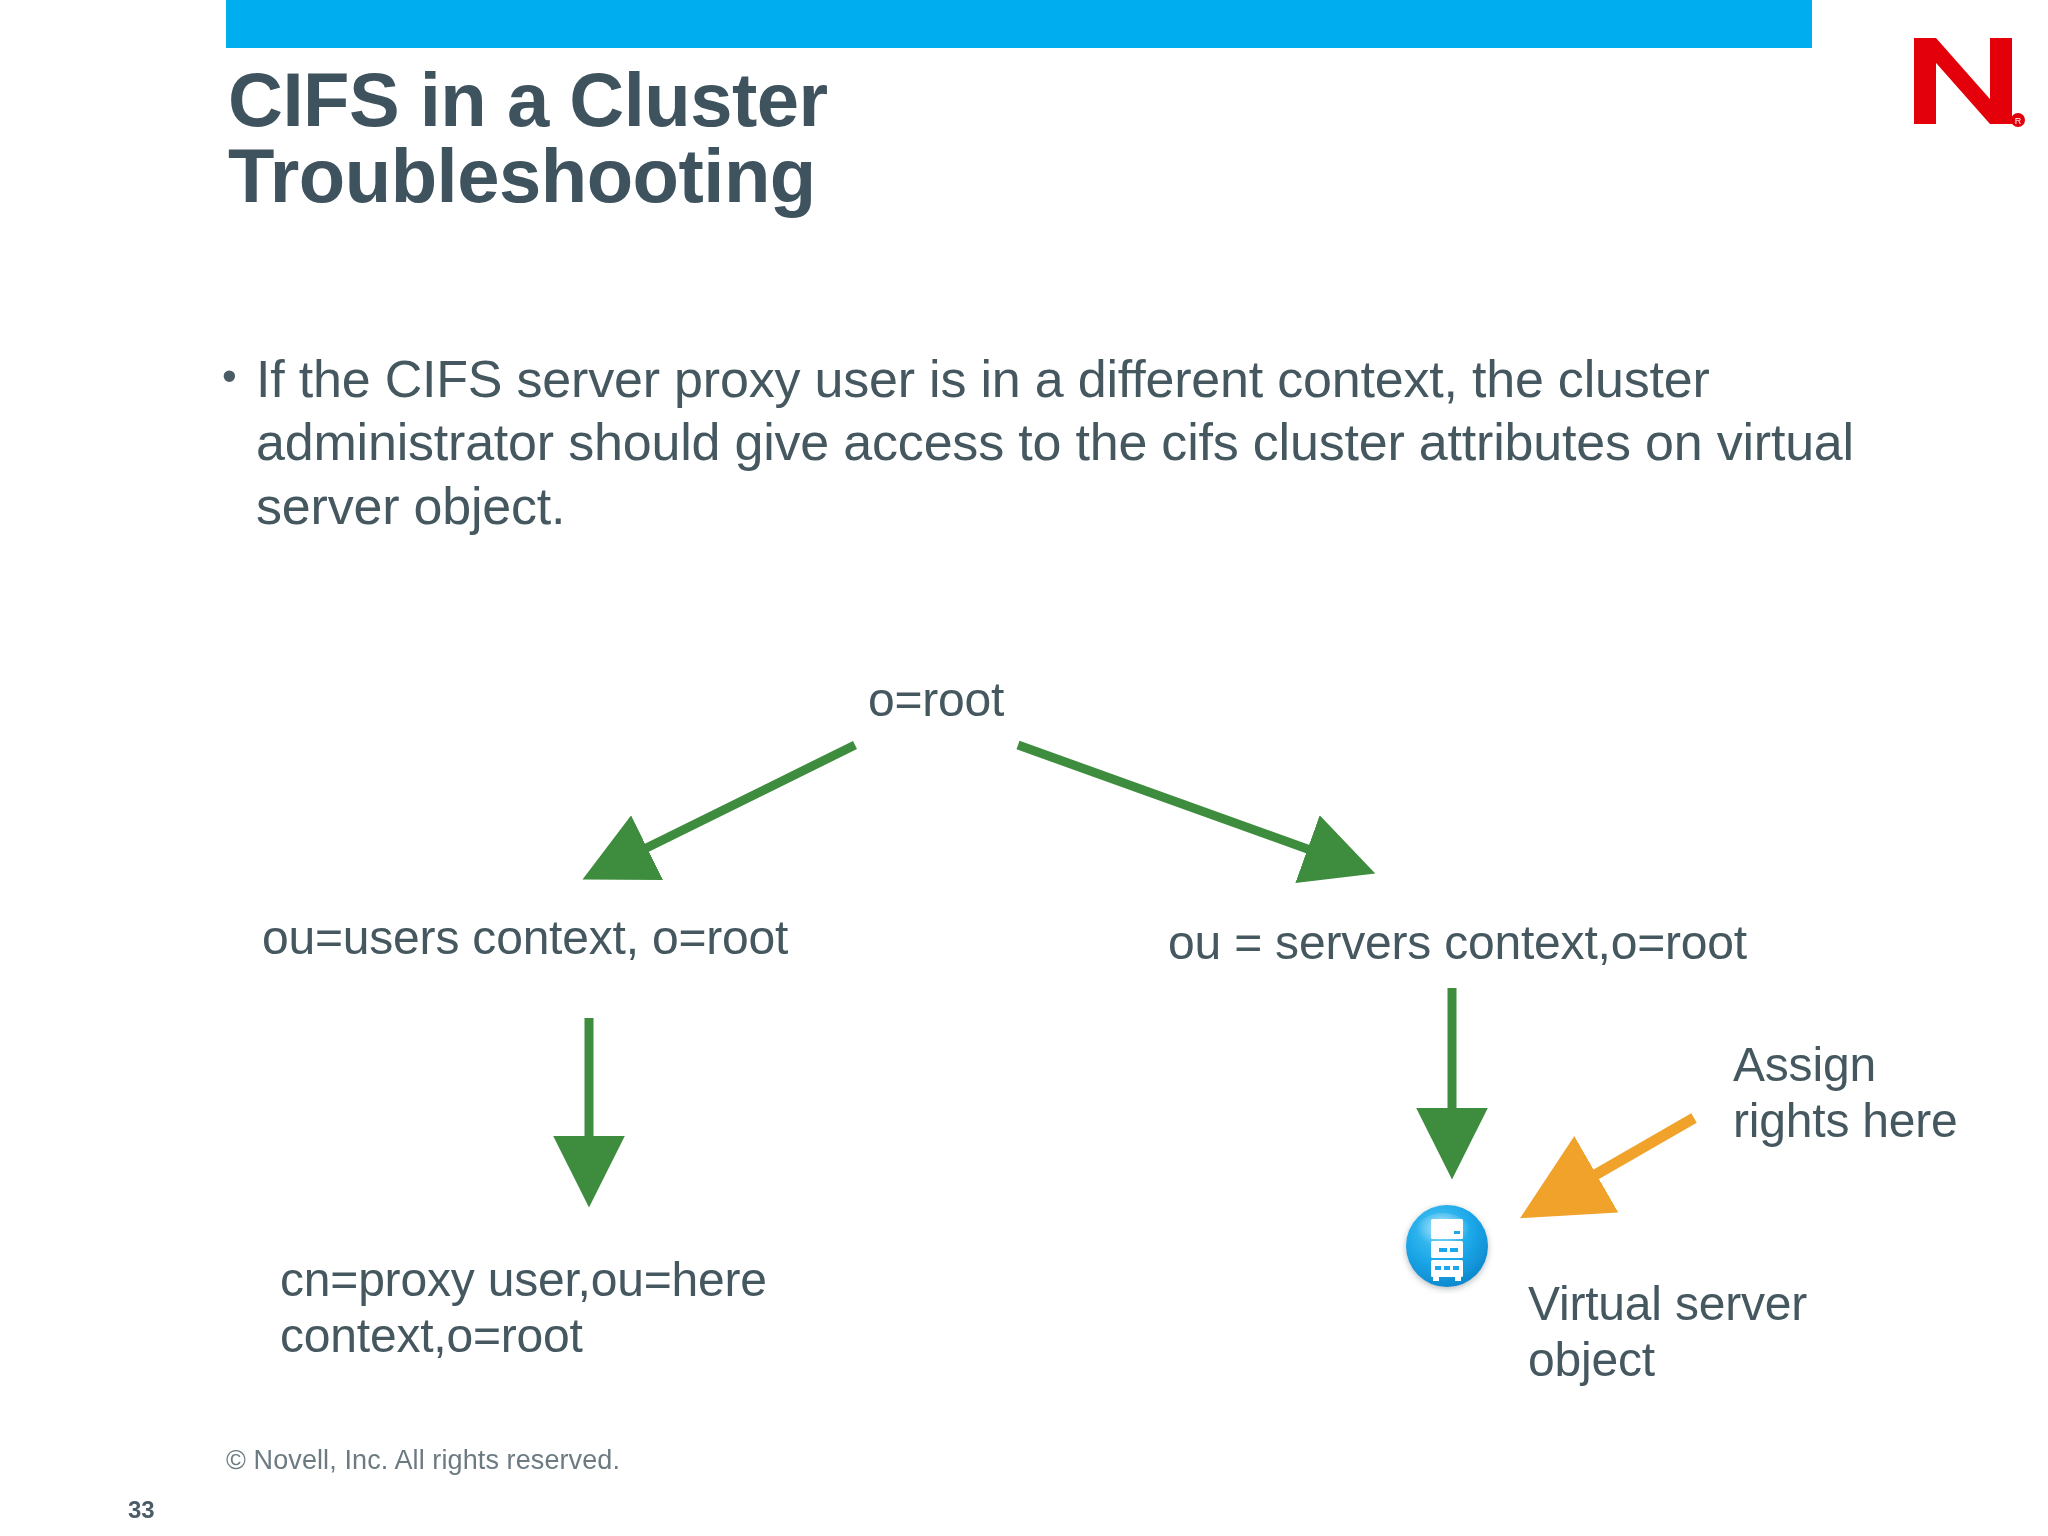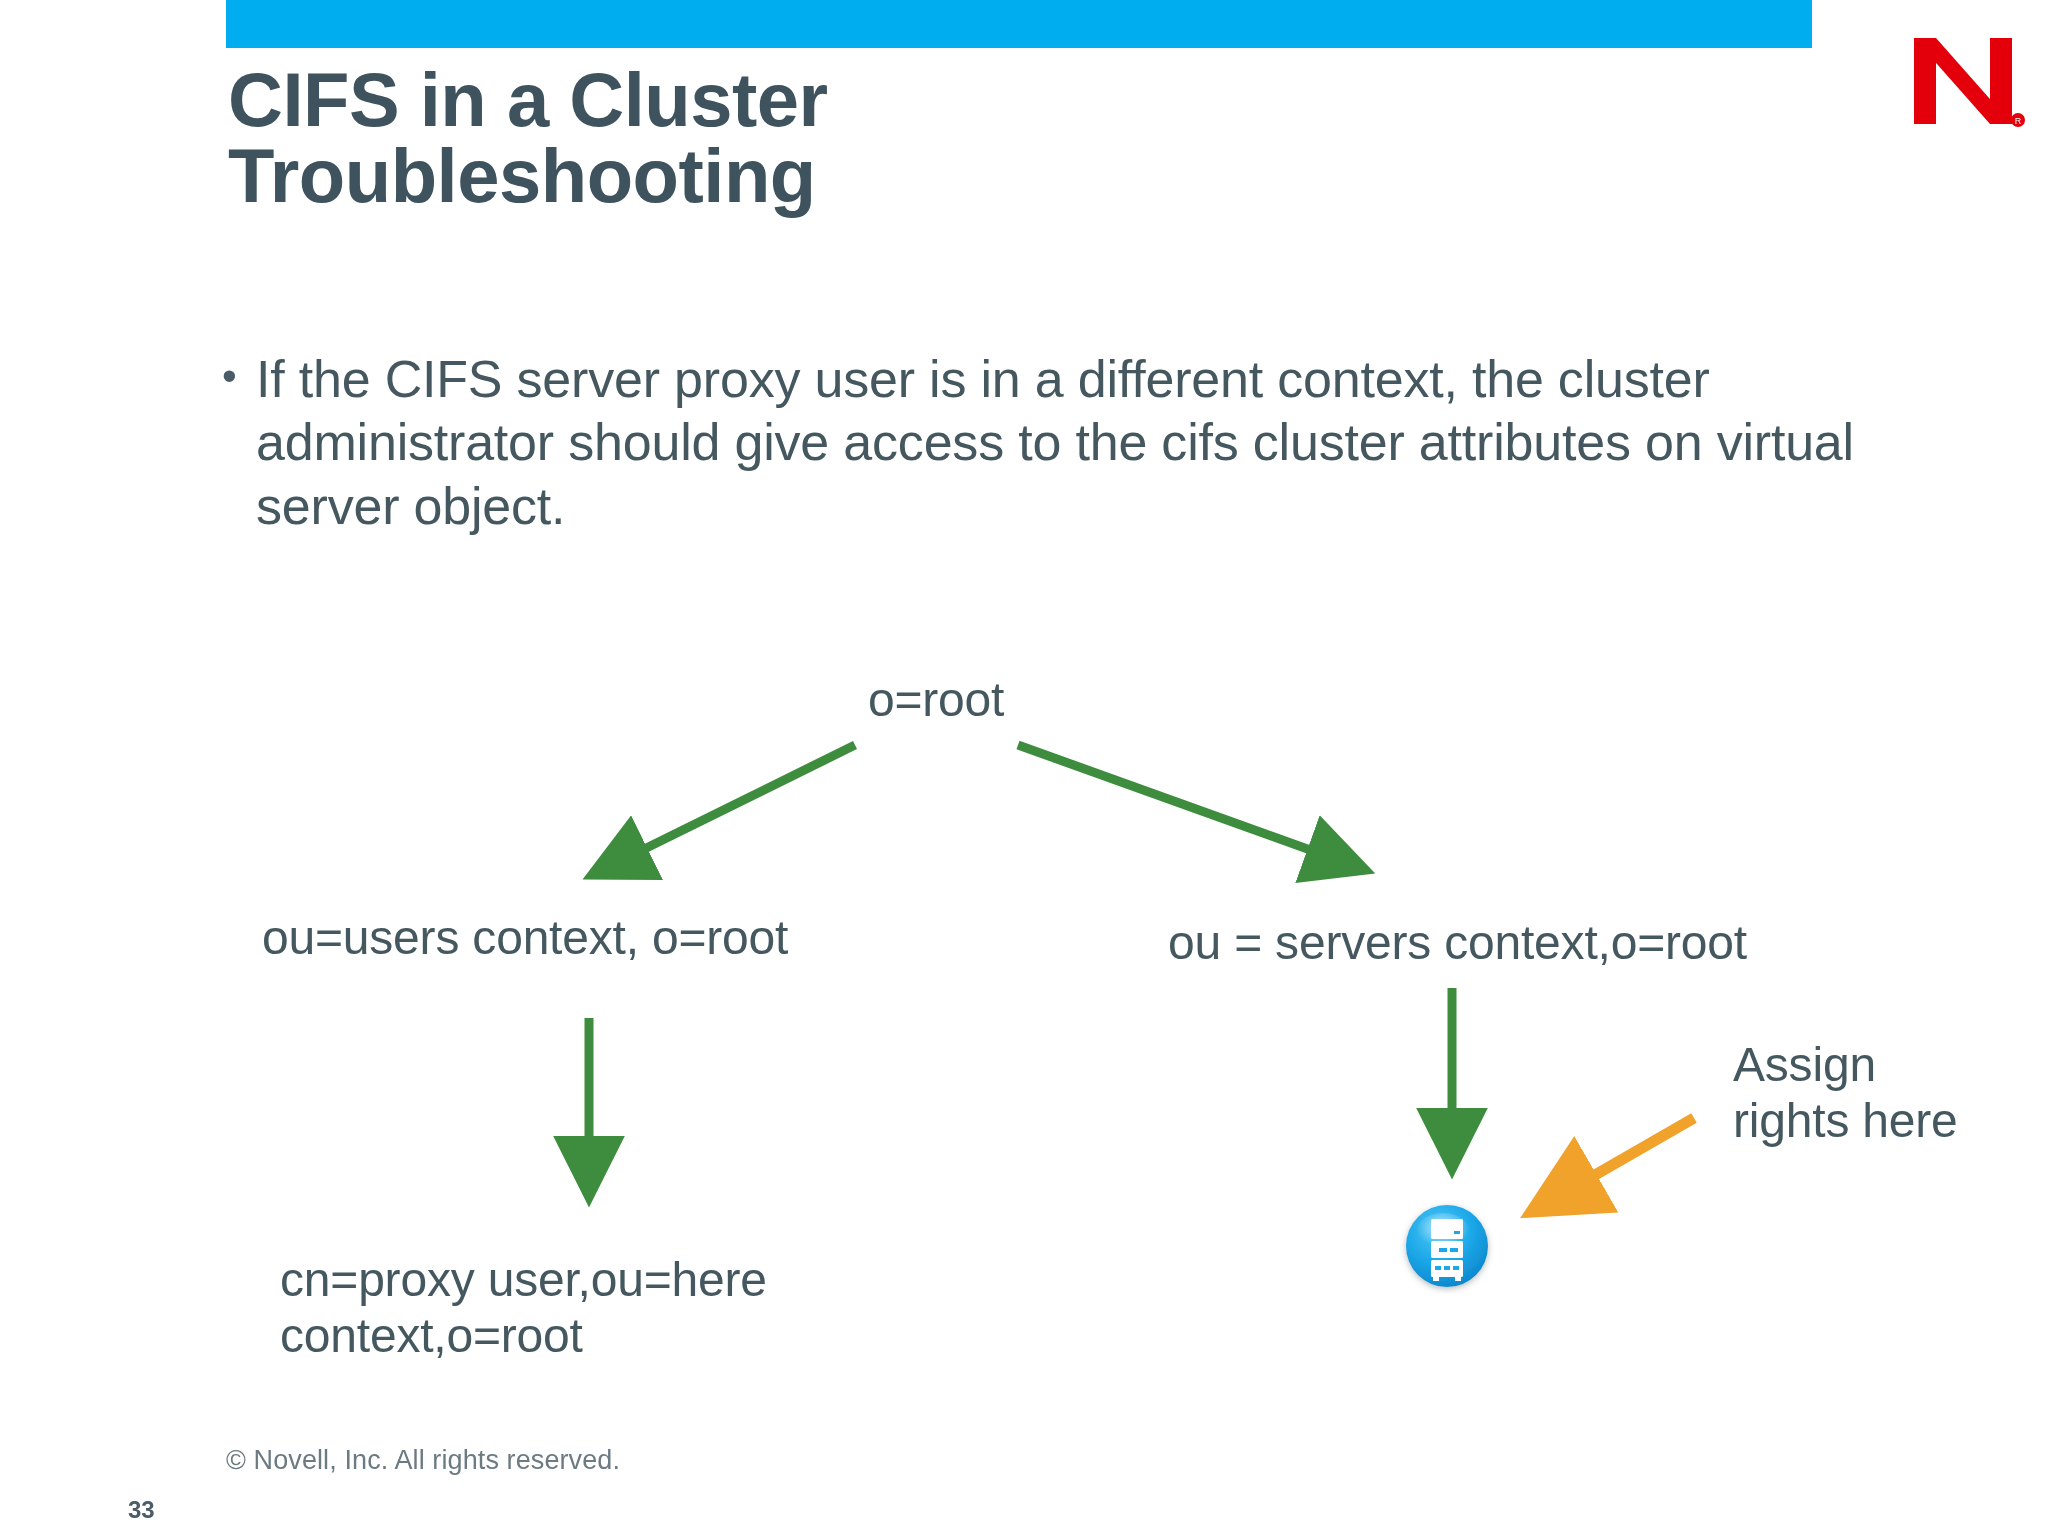--- a/index.html
+++ b/index.html
@@ -187,20 +187,22 @@
   <div class="node-label" id="node-users">ou=users context, o=root</div>
 
   <div class="node-label" id="node-servers">ou = servers context,o=root</div>
 
   <div class="node-label" id="node-proxy">cn=proxy user,ou=here
 context,o=root</div>
 
   <div class="node-label" id="label-assign">Assign
 rights here</div>
 
+  <div class="node-label" id="label-virtual">Virtual server
+object</div>
 
   <div id="server-icon">
     <svg width="96" height="96" viewBox="0 0 96 96" xmlns="http://www.w3.org/2000/svg">
       <defs>
         <radialGradient id="ballg" cx="40%" cy="30%" r="75%">
           <stop offset="0%" stop-color="#4FC8F5"></stop>
           <stop offset="55%" stop-color="#1BA7E8"></stop>
           <stop offset="100%" stop-color="#0C86CB"></stop>
         </radialGradient>
         <radialGradient id="gloss" cx="50%" cy="38%" r="50%">

